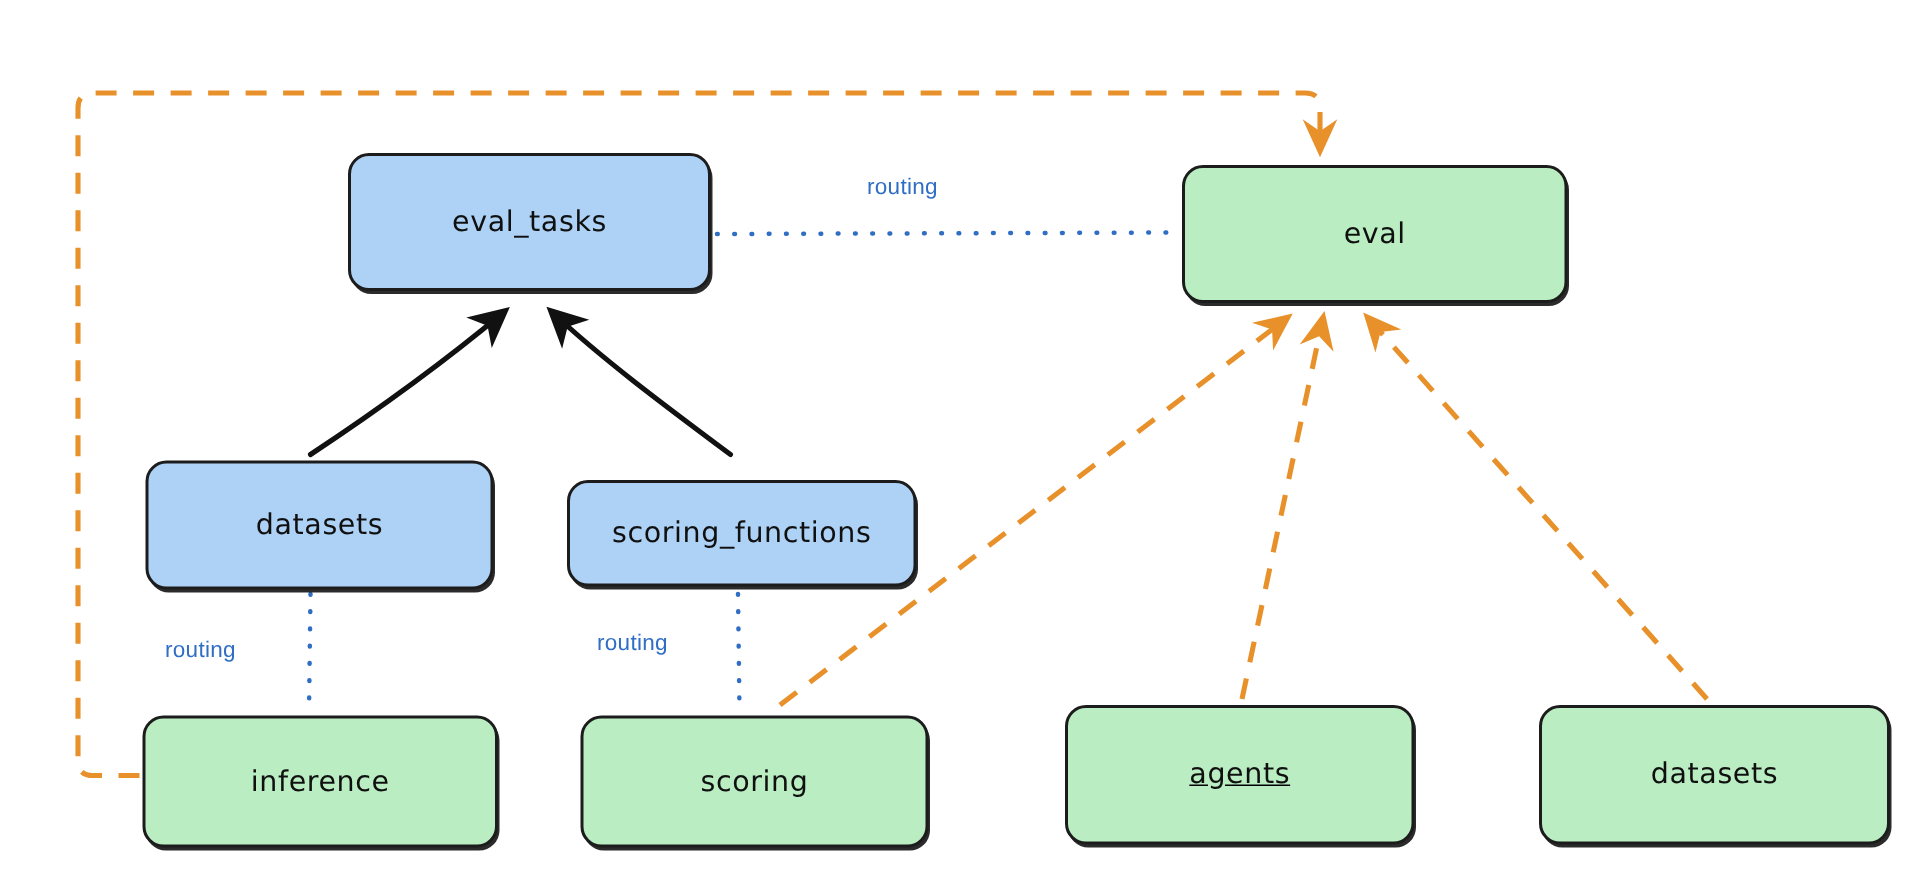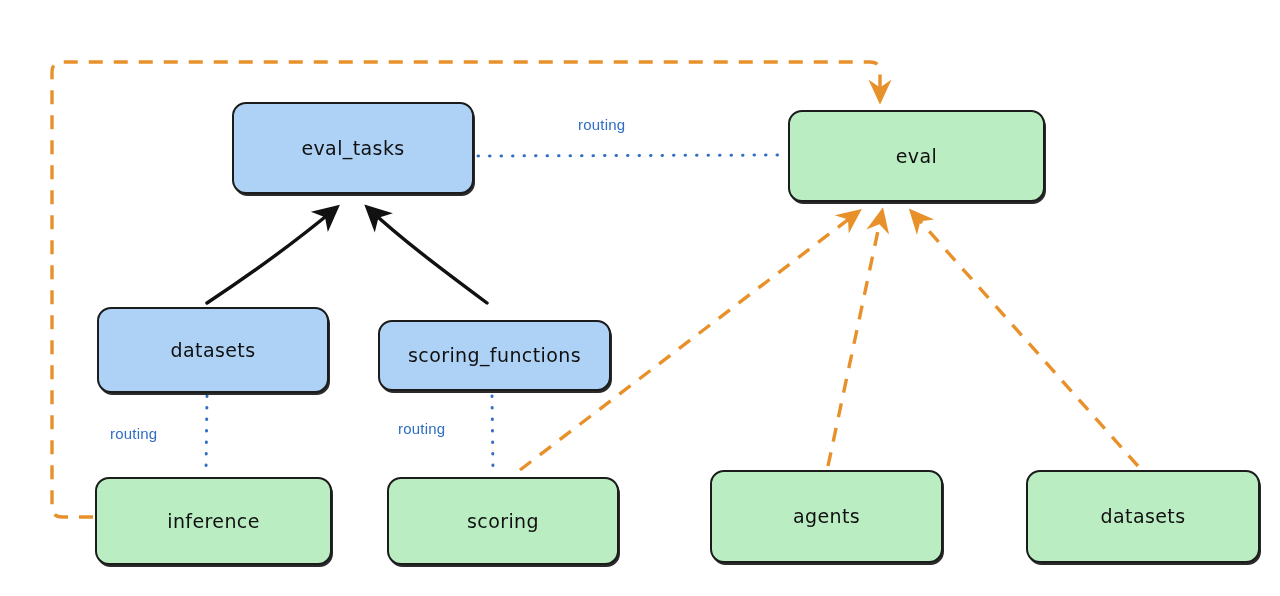--- a/index.html
+++ b/index.html
@@ -124,21 +124,21 @@
   </div>
 
   <div class="node green" style="left:95px; top:477px; width:237px; height:88px;">
     <span class="node-label">inference</span>
   </div>
 
   <div class="node green" style="left:387px; top:477px; width:232px; height:88px;">
     <span class="node-label">scoring</span>
   </div>
 
-  <div class="node green" style="left:710px; top:470px; width:233px; height:93px;">
+  <div class="node green" style="left:710px; top:470px; width:233px; height:93px;text-decoration:underline;">
     <span class="node-label">agents</span>
   </div>
 
   <div class="node green" style="left:1026px; top:470px; width:234px; height:93px;">
     <span class="node-label">datasets</span>
   </div>
 
   <div class="edge-label" style="left:578px; top:116px;">routing</div>
 
   <div class="edge-label" style="left:110px; top:425px;">routing</div>

